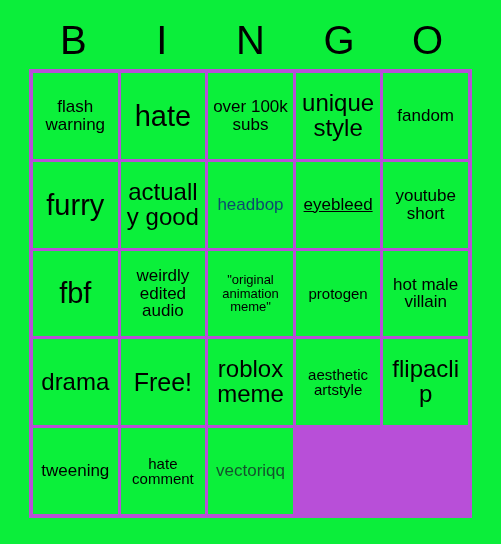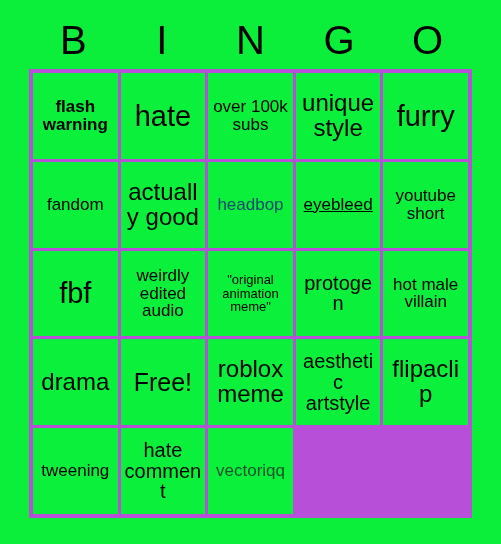--- a/index.html
+++ b/index.html
@@ -72,44 +72,44 @@
     line-height: 1.04;
     word-break: break-word;
     user-select: none;
   }
 
   
   .bingo-cell.size-xl   { font-size: 29px; }
   .bingo-cell.size-lg   { font-size: 25px; }
   .bingo-cell.size-md   { font-size: 24px; }
   .bingo-cell.size-sm   { font-size: 17px; }
-  .bingo-cell.size-xs   { font-size: 20px; }
+  .bingo-cell.size-xs   { font-size: 15px; }
   .bingo-cell.size-xxs  { font-size: 13px; }
 </style>
 </head>
 <body>
 
 <div id="bingo-card" style="background: rgb(11, 238, 58);">
 
   <div id="header-row">
     <div class="header-letter" style="color: rgb(0, 0, 0);">B</div>
     <div class="header-letter" style="color: rgb(0, 0, 0);">I</div>
     <div class="header-letter" style="color: rgb(0, 0, 0);">N</div>
     <div class="header-letter" style="color: rgb(0, 0, 0);">G</div>
     <div class="header-letter" style="color: rgb(0, 0, 0);">O</div>
   </div>
 
   <div id="bingo-grid" style="background: rgb(184, 79, 216); border-color: rgb(184, 79, 216);">
-    <div class="bingo-cell size-sm" style="background: rgb(11, 240, 58); color: rgb(0, 0, 0); font-weight: bold;">flash warning</div>
+    <div class="bingo-cell size-sm" style="background: rgb(11, 240, 58); color: rgb(0, 0, 0);">flash warning</div>
     <div class="bingo-cell size-xl" style="background: rgb(11, 240, 58); color: rgb(0, 0, 0);">hate</div>
     <div class="bingo-cell size-sm" style="background: rgb(11, 240, 58); color: rgb(0, 0, 0);">over 100k subs</div>
     <div class="bingo-cell size-md" style="background: rgb(11, 240, 58); color: rgb(0, 0, 0);">unique style</div>
+    <div class="bingo-cell size-sm" style="background: rgb(11, 240, 58); color: rgb(0, 0, 0);">fandom</div>
+
     <div class="bingo-cell size-xl" style="background: rgb(11, 240, 58); color: rgb(0, 0, 0);">furry</div>
-
-    <div class="bingo-cell size-sm" style="background: rgb(11, 240, 58); color: rgb(0, 0, 0);">fandom</div>
     <div class="bingo-cell size-md" style="background: rgb(11, 240, 58); color: rgb(0, 0, 0);">actually good</div>
     <div class="bingo-cell size-sm" style="background: rgb(11, 240, 58); color: #0c4a6e;">headbop</div>
     <div class="bingo-cell size-sm" style="background: rgb(11, 240, 58); color: rgb(0, 0, 0); text-decoration: underline;">eyebleed</div>
     <div class="bingo-cell size-sm" style="background: rgb(11, 240, 58); color: rgb(0, 0, 0);">youtube short</div>
 
     <div class="bingo-cell size-xl" style="background: rgb(11, 240, 58); color: rgb(0, 0, 0);">fbf</div>
     <div class="bingo-cell size-sm" style="background: rgb(11, 240, 58); color: rgb(0, 0, 0);">weirdly edited audio</div>
     <div class="bingo-cell size-xxs" style="background: rgb(11, 240, 58); color: rgb(0, 0, 0);">"original animation meme"</div>
 
     <div class="bingo-cell size-xs" style="background: rgb(11, 240, 58); color: rgb(0, 0, 0);">protogen</div>

